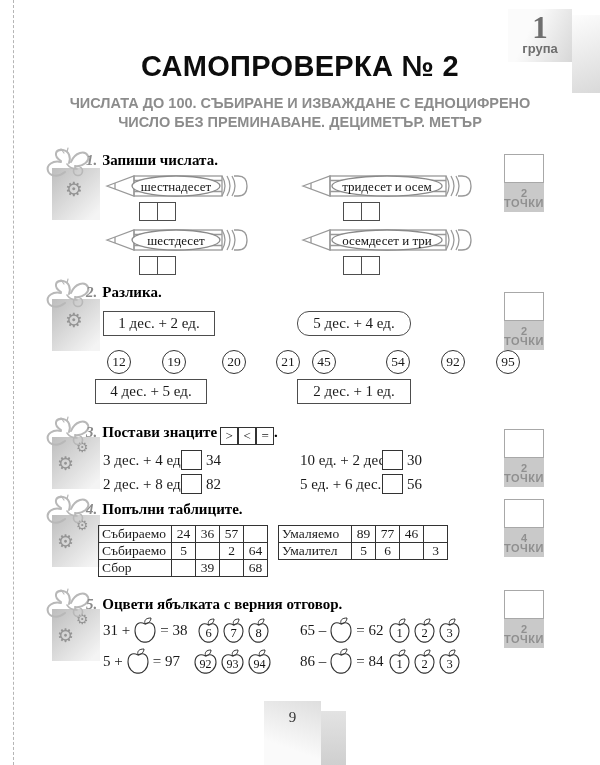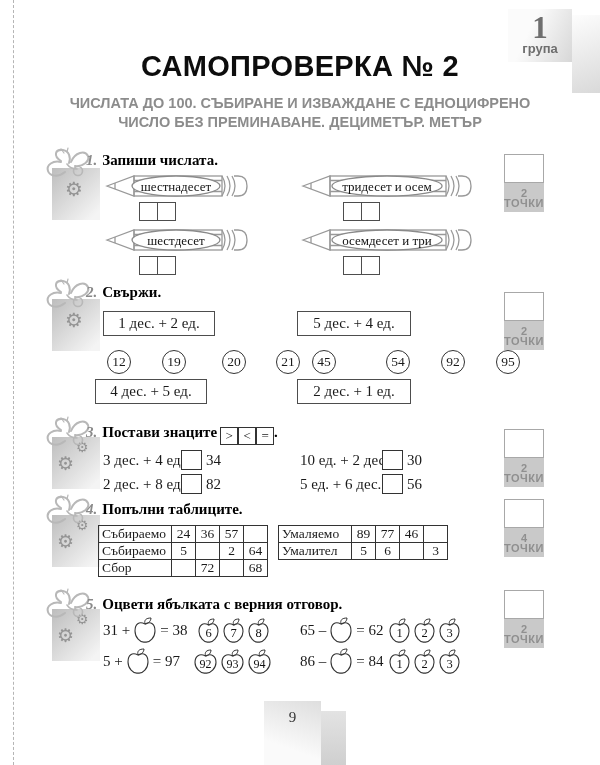--- a/index.html
+++ b/index.html
@@ -240,25 +240,25 @@
     <g fill="none" stroke="#b8b8b8" stroke-width="2" stroke-linecap="round">
       <path d="M21,25 C15,30 6,30 4,24 C2,18 9,13 17,15"></path>
       <path d="M17,14 C9,9 11,2 19,3 C25,4 27,10 25,16"></path>
       <path d="M27,15 C31,5 41,3 44,9 C46,14 39,20 31,19"></path>
       <circle cx="34" cy="24" r="4.5" stroke-width="1.6"></circle>
       <path d="M23,17 C25,20 29,22 33,22" stroke-width="1.6"></path>
       <path d="M20,6 L17,2 M23,5 L24,1" stroke-width="1.2"></path>
     </g>
   </svg>
   <div class="sec-header" style="left:86px; top:284px;">
-    <span class="sec-num">2.</span><span class="sec-title">Свържи.</span>
+    <span class="sec-num">2.</span><span class="sec-title">Разлика.</span>
   </div>
 
   <div class="connect-box" style="left:103px; top:311px; width:110px;">1 дес. + 2 ед.</div>
-  <div class="connect-box" style="left:297px; top:311px; width:112px;">5 дес. + 4 ед.</div>
+  <div class="connect-box" style="left:297px; top:311px; width:112px;border-radius:12px;">5 дес. + 4 ед.</div>
 
   <div class="circle" style="left:107px; top:350px;">12</div>
   <div class="circle" style="left:162px; top:350px;">19</div>
   <div class="circle" style="left:222px; top:350px;">20</div>
   <div class="circle" style="left:276px; top:350px;">21</div>
   <div class="circle" style="left:312px; top:350px;">45</div>
   <div class="circle" style="left:386px; top:350px;">54</div>
   <div class="circle" style="left:441px; top:350px;">92</div>
   <div class="circle" style="left:496px; top:350px;text-align:right;">95</div>
 
@@ -350,21 +350,21 @@
     <tr>
       <td class="lbl">Събираемо</td>
       <td>5</td>
       <td></td>
       <td>2</td>
       <td>64</td>
     </tr>
     <tr>
       <td class="lbl">Сбор</td>
       <td></td>
-      <td>72</td>
+      <td>39</td>
       <td></td>
       <td>68</td>
     </tr>
   </tbody>
     </table>
 
   <table class="wtable" style="left:278px; top:525px;">
     <tbody>
         <tr>
       <td class="lbl">Умаляемо</td>

